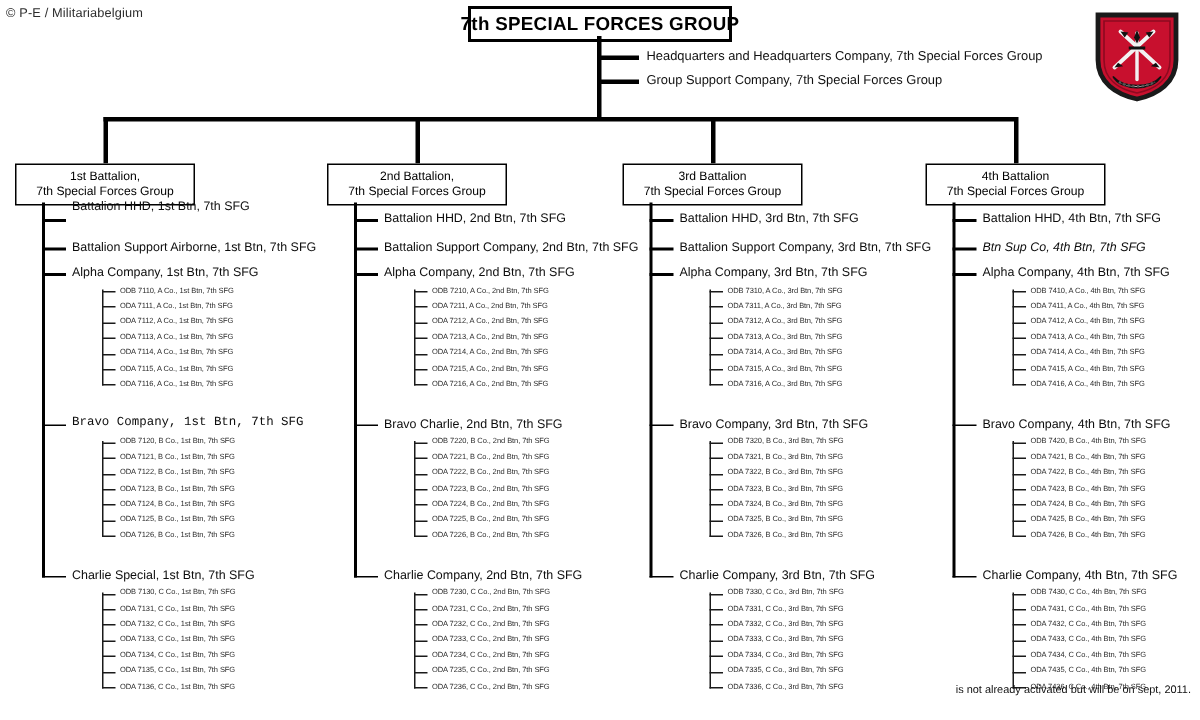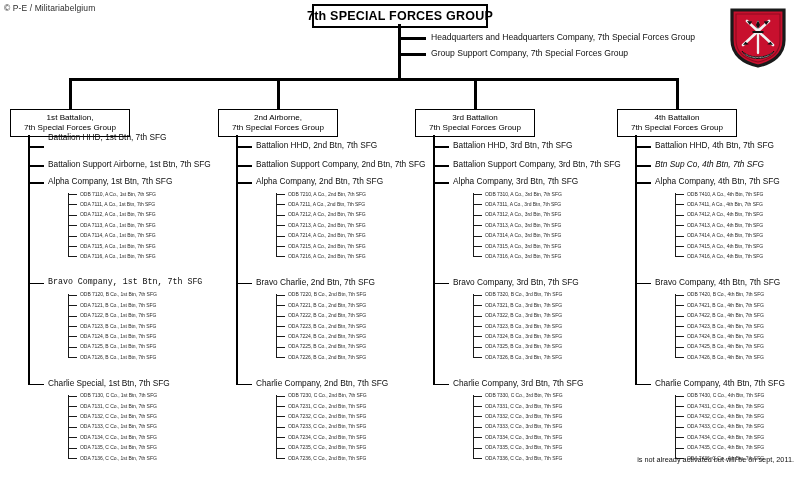--- a/index.html
+++ b/index.html
@@ -150,21 +150,21 @@
       <div class="oda-label" style="left: 80px; top: 413px;">ODA 7132, C Co., 1st Btn, 7th SFG</div>
       <div class="hline-hair" style="left: 68px; top: 426.8px; width: 9px;"></div>
       <div class="oda-label" style="left: 80px; top: 423.4px;">ODA 7133, C Co., 1st Btn, 7th SFG</div>
       <div class="hline-hair" style="left: 68px; top: 437.2px; width: 9px;"></div>
       <div class="oda-label" style="left: 80px; top: 433.8px;">ODA 7134, C Co., 1st Btn, 7th SFG</div>
       <div class="hline-hair" style="left: 68px; top: 447.6px; width: 9px;"></div>
       <div class="oda-label" style="left: 80px; top: 444.2px;">ODA 7135, C Co., 1st Btn, 7th SFG</div>
       <div class="hline-hair" style="left: 68px; top: 458px; width: 9px;"></div>
       <div class="oda-label" style="left: 80px; top: 454.6px;">ODA 7136, C Co., 1st Btn, 7th SFG</div>
       <div class="bn-box" style="left: 218px; top: 109px;">
-        <span>2nd Airborne,</span>
+        <span>2nd Battalion,</span>
         <span>7th Special Forces Group</span>
       </div>
       <div class="vline-thin" style="left: 236px; top: 135px; height: 249.6px;"></div>
       <div class="hline-thin" style="left: 236px; top: 146px; width: 16px;"></div>
       <div class="unit-label" style="left: 256px; top: 140px;">Battalion HHD, 2nd Btn, 7th SFG</div>
       <div class="hline-thin" style="left: 236px; top: 165px; width: 16px;"></div>
       <div class="unit-label" style="left: 256px; top: 159px;">Battalion  Support Company, 2nd Btn, 7th SFG</div>
       <div class="hline-thin" style="left: 236px; top: 182px; width: 16px;"></div>
       <div class="unit-label" style="left: 256px; top: 176px;">Alpha Company, 2nd Btn, 7th SFG</div>
       <div class="vline-hair" style="left: 276px; top: 193px; height: 64.4px;"></div>

